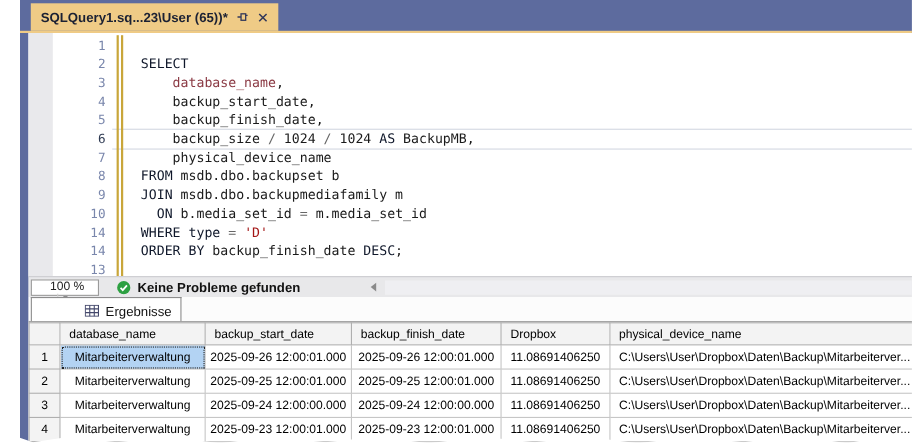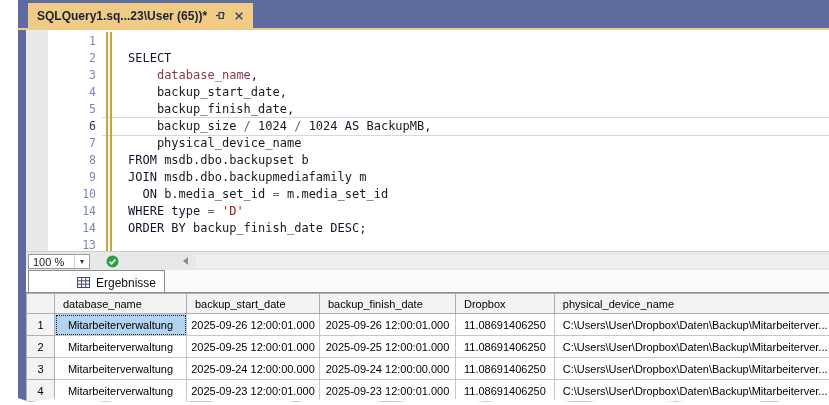--- a/index.html
+++ b/index.html
@@ -43,21 +43,21 @@
   .tk-kw  { color:#0f172a; }
   .tk-pl  { color:#1a1a1a; }
   .tk-col { color:#8B3A44; }
   .tk-str { color:#A31515; }
   .tk-op  { color:#666666; }
 
   
   .statusstrip { position:absolute; left:8px; top:251px; width:821px; height:19px;
     background:#E8E8EA; border-top:1px solid #CDCDD1; display:flex; align-items:center; }
   .zoom-combo { margin-left:2px; width:62px; height:15px; background:#fff; border:1px solid #9A9A9A;
-    display:flex; align-items:flex-end; font-size:11px; color:#222; }
+    display:flex; align-items:center; font-size:11px; color:#222;flex-direction:column; }
   .zoom-combo .val { flex:1; padding-left:4px; }
   .zoom-combo .dd { width:15px; height:100%; display:flex; align-items:center; justify-content:center;
     font-size:8px; color:#333; border-left:1px solid #D0D0D0; }
   .health { display:flex; align-items:center; gap:6px; margin-left:16px; }
   .health-ico { width:13px; height:13px; }
   .health-label { font-size:12px; font-weight:600; color:#111; white-space:nowrap; }
   .hscroll-arrow { margin-left:64px; width:0; height:0; border-top:4px solid transparent;
     border-bottom:4px solid transparent; border-right:5px solid #8A8A8A; }
   .hscroll-track { flex:1; height:13px; margin:0 2px 0 8px; background:#EFEFF2; }
 
@@ -132,20 +132,21 @@
   <div class="statusstrip">
     <div class="zoom-combo">
       <span class="val">100 %</span>
       <span class="dd">▾</span>
     </div>
     <div class="health">
       <svg class="health-ico" viewBox="0 0 13 13">
           <circle cx="6.5" cy="6.5" r="6" fill="#2DA042"></circle>
           <path d="M3.6 6.8 L5.6 8.8 L9.4 4.4" stroke="#fff" stroke-width="1.6" fill="none"></path>
         </svg>
+      <span class="health-label">Keine Probleme gefunden</span>
     </div>
     <div class="hscroll-arrow"></div>
     <div class="hscroll-track"></div>
   </div>
 
   <div class="results-tabbar">
     <div class="rtab active">
       <svg width="13" height="11" viewBox="0 0 13 11">
           <rect x="0.5" y="0.5" width="12" height="10" fill="#fff" stroke="#44486B"></rect>
           <path d="M0.5 3.8 H12.5 M0.5 7.2 H12.5 M4.6 0.5 V10.5 M8.7 0.5 V10.5" stroke="#44486B" fill="none"></path>

